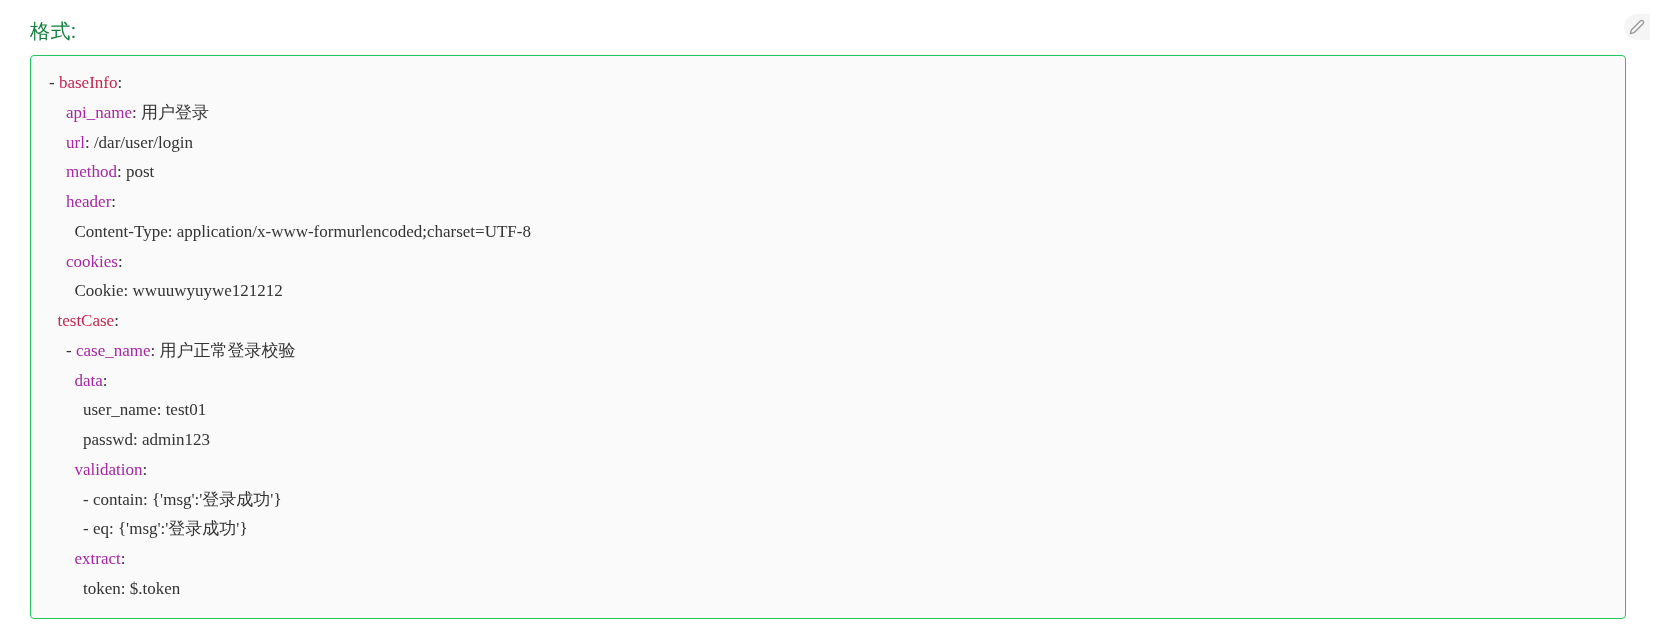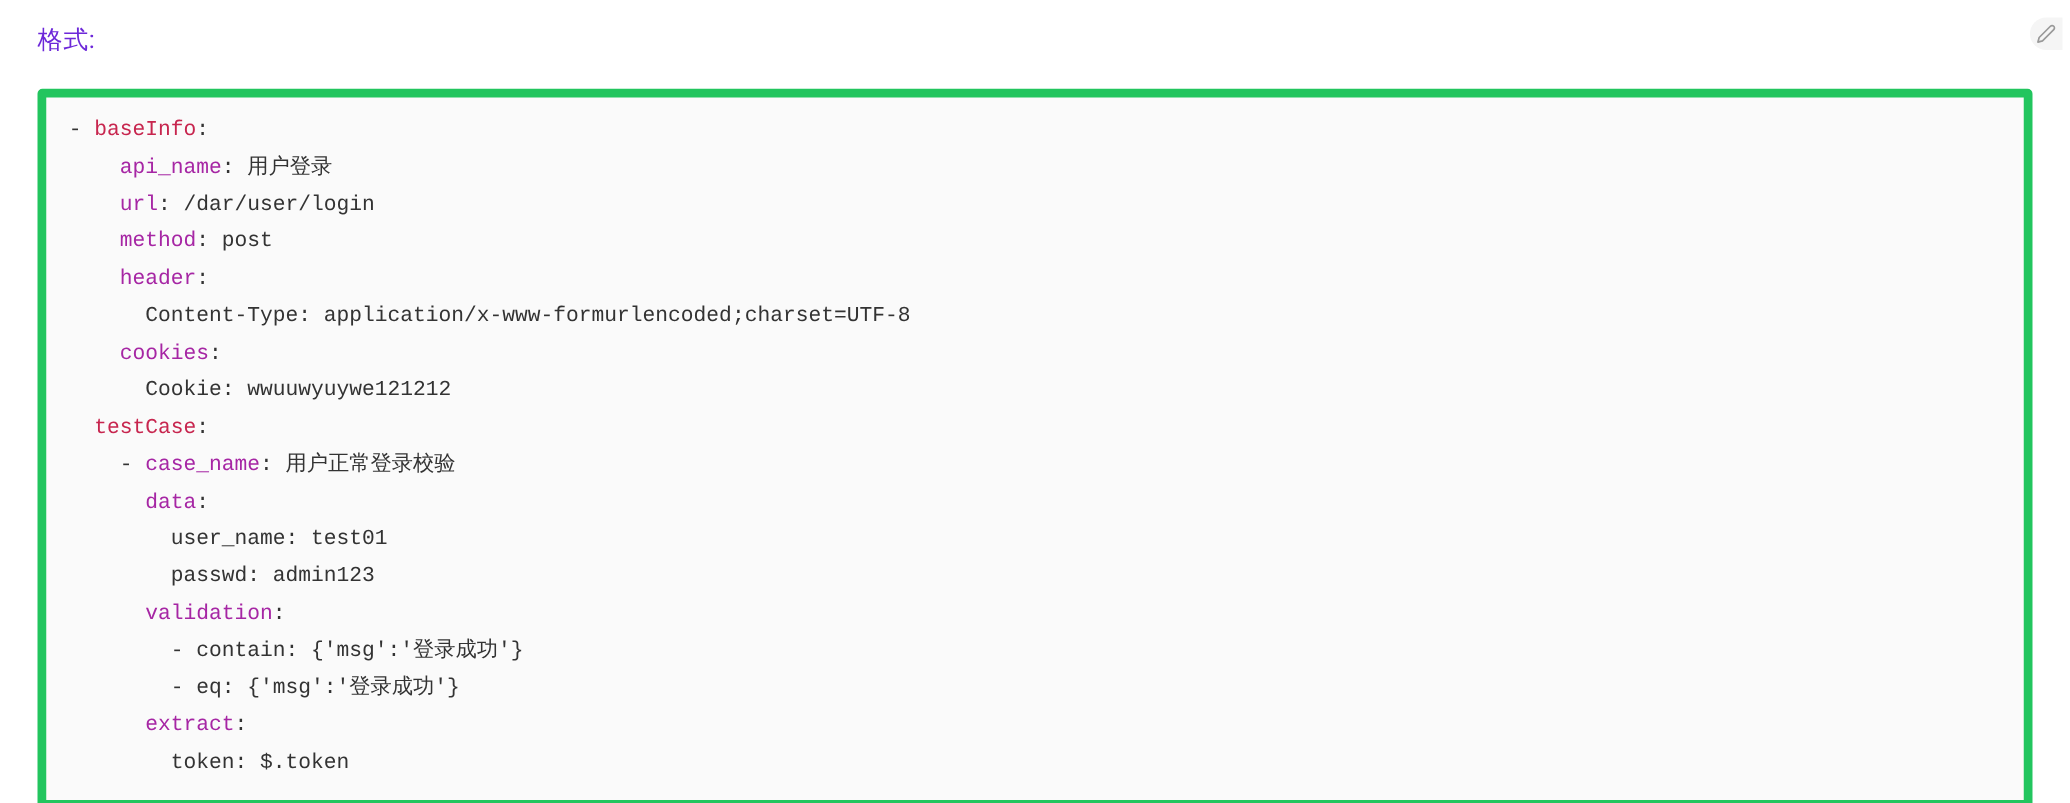--- a/index.html
+++ b/index.html
@@ -6,31 +6,31 @@
     body {
       font-family: -apple-system, BlinkMacSystemFont, "Segoe UI", Roboto, "Helvetica Neue", Arial, sans-serif;
       background: #ffffff;
       padding: 18px 30px 20px 30px;
       font-size: 18px;
       color: #333;
       position: relative;
     }
     .title {
       font-size: 20px;
-      color: #6d28d9;
-      margin-bottom: 26px;
+      color: #15803d;
+      margin-bottom: 10px;
       font-weight: 400;
       letter-spacing: 0.5px;
     }
     .code-block {
-      border: 7px solid #22c55e;
+      border: 1px solid #22c55e;
       border-radius: 4px;
       background: #fafafa;
       padding: 12px 18px 14px 18px;
-      font-family: Liberation Mono, monospace;
+      font-family: Liberation Serif, serif;
       font-size: 17px;
       line-height: 1.75;
       color: #333;
       white-space: pre;
       overflow-x: auto;
     }
     .dash { color: #333; }
     .key-red { color: #c7254e; }
     .key-purple { color: #a626a4; }
     .val { color: #333; }

